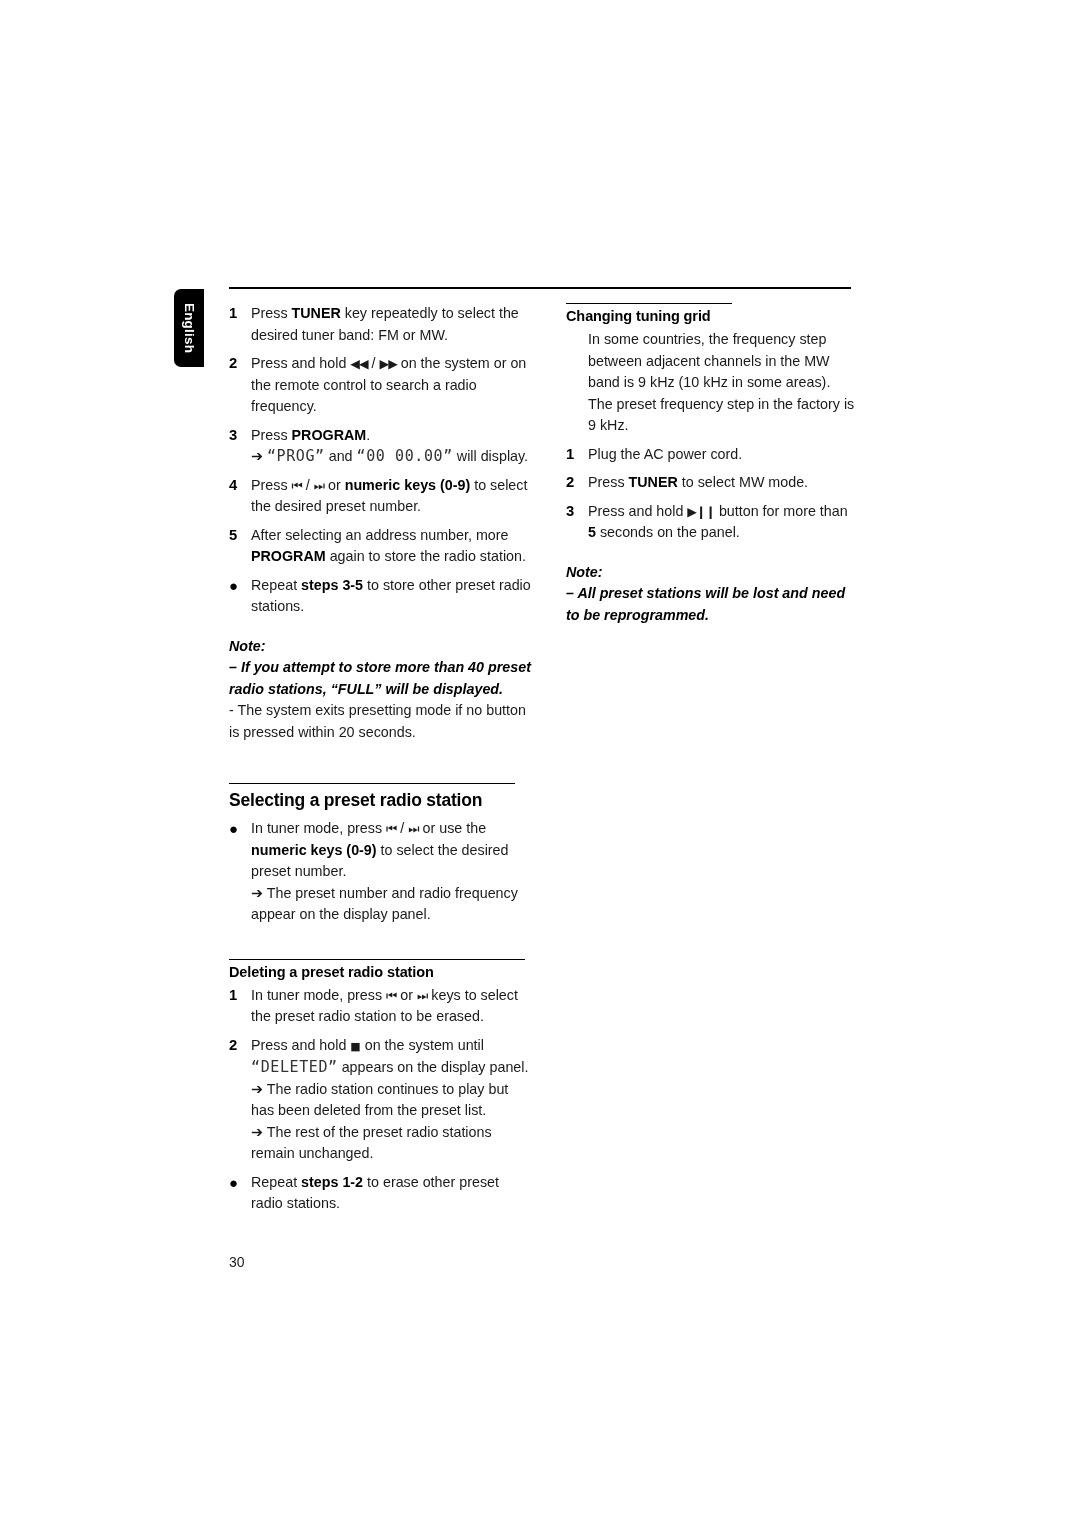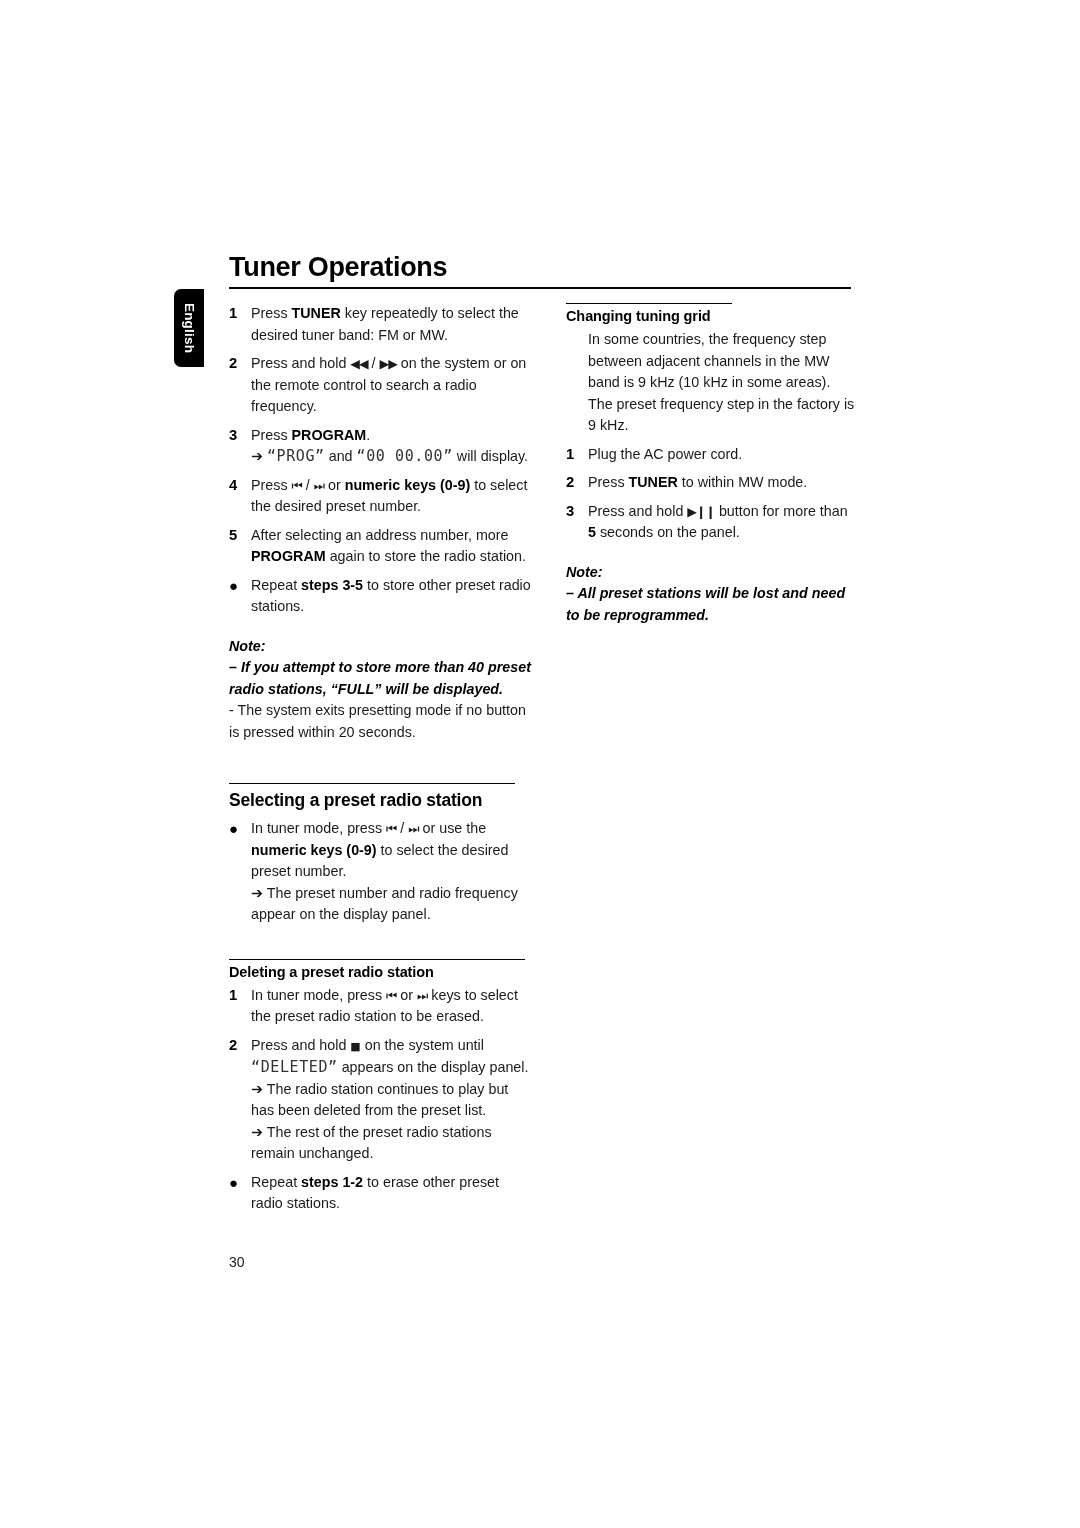--- a/index.html
+++ b/index.html
@@ -193,21 +193,20 @@
 </style>
 </head>
 <body>
 
 <div class="page">
 
   <div class="lang-tab">
     <span class="lang-text">English</span>
   </div>
 
-  <div class="title">Tuner Operations</div>
   <div class="title-rule"></div>
 
   <div class="col-left">
 
     
     <div id="l1-steps">
         <div class="item"><span class="marker">1</span><span><span>Press </span><span class="b">TUNER</span><span> key repeatedly to select the desired tuner band: FM or MW.</span></span></div>
         <div class="item"><span class="marker">2</span><span><span>Press and hold </span><span class="glyph">◀◀</span><span> / </span><span class="glyph">▶▶</span><span> on the system or on the remote control to search a radio frequency.</span></span></div>
         <div class="item"><span class="marker">3</span><span><span>Press </span><span class="b">PROGRAM</span><span>.</span></span><div><span>➔ </span><span class="lcd">“PROG”</span><span> and </span><span class="lcd">“00  00.00”</span><span> will display.</span></div></div>
         <div class="item"><span class="marker">4</span><span><span>Press </span><span class="glyph">⏮</span><span> / </span><span class="glyph">⏭</span><span> or </span><span class="b">numeric keys (0-9)</span><span> to select the desired preset number.</span></span></div>
@@ -245,21 +244,21 @@
   </div>
 
   <div class="col-right">
 
     <div class="rule-box rule-w-fit">
       <div class="sub-head">Changing tuning grid</div>
     </div>
     <div class="plain indent">In some countries, the frequency step between adjacent channels in the MW band is 9 kHz (10 kHz in some areas). The preset frequency step in the factory is 9 kHz.</div>
     <div id="r1-steps">
         <div class="item"><span class="marker">1</span><span><span>Plug the AC power cord.</span></span></div>
-        <div class="item"><span class="marker">2</span><span><span>Press </span><span class="b">TUNER</span><span> to within MW mode.</span></span></div>
+        <div class="item"><span class="marker">2</span><span><span>Press </span><span class="b">TUNER</span><span> to select MW mode.</span></span></div>
         <div class="item"><span class="marker">3</span><span><span>Press and hold </span><span class="glyph">▶❙❙</span><span> button for more than </span><span class="b">5</span><span> seconds on the panel.</span></span></div>
       </div>
     <div class="note-label">Note:</div>
     <div id="r1-notes">
         <div class="note-italic-bold">–  All preset stations will be lost and need to be reprogrammed.</div>
       </div>
 
   </div>
 
   <div class="page-num">30</div>

